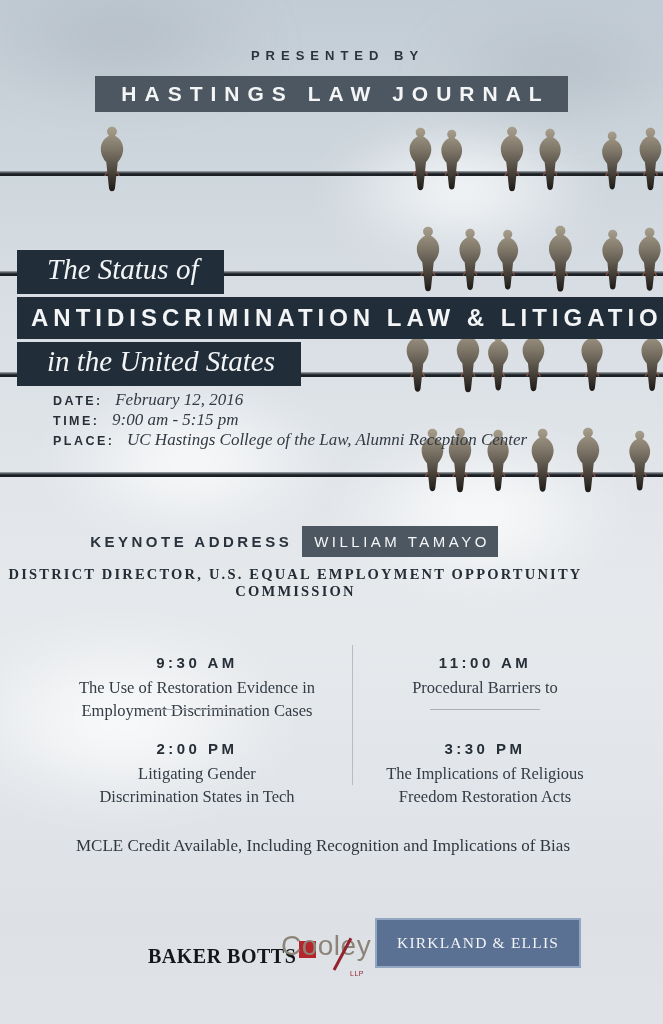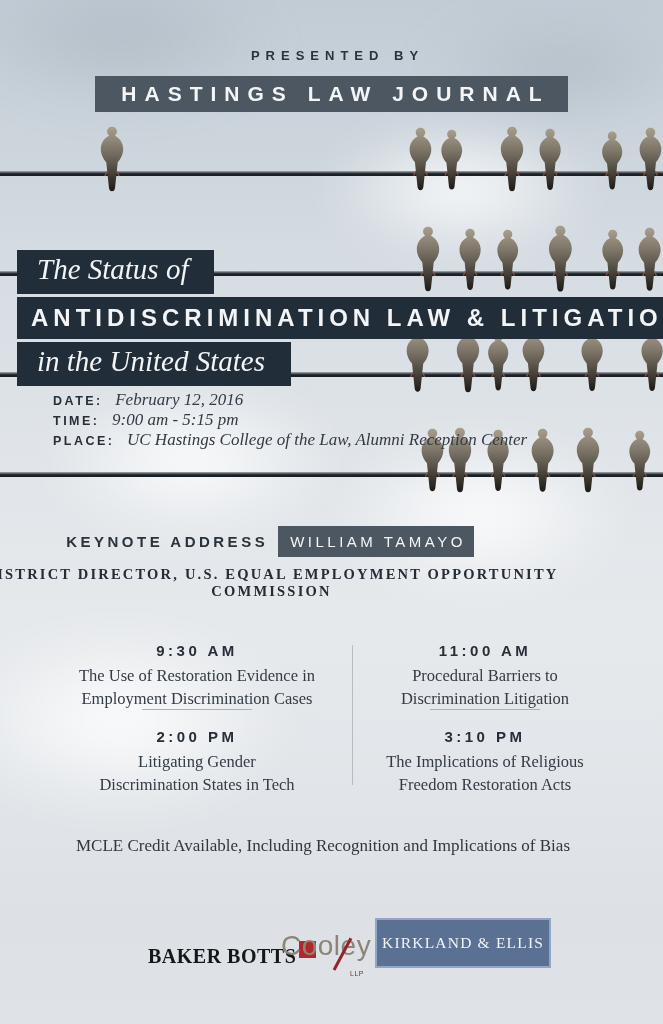--- a/index.html
+++ b/index.html
@@ -17,59 +17,59 @@
   .layer-content{position:absolute;inset:0;z-index:2;}
 
   .presented{position:absolute;top:48px;left:0;width:100%;text-align:center;
     font-size:13px;font-weight:bold;letter-spacing:6px;color:#2b333d;padding-left:6px;}
   .hastings-wrap{position:absolute;top:76px;left:0;width:100%;text-align:center;}
   .hastings-box{display:inline-block;background:#4d5761;color:#f4f5f6;
     font-size:21px;font-weight:bold;letter-spacing:8px;padding:6px 18px 6px 26px;}
 
   .titleblock{position:absolute;left:17px;top:250px;}
   .tb{background:#212e3a;color:#f3f4f5;width:max-content;}
-  .tb-serif{font-family:"Liberation Serif",serif;font-style:italic;font-size:29px;padding:3px 26px 8px 20px;}
+  .tb-serif{font-family:"Liberation Serif",serif;font-style:italic;font-size:29px;padding:3px 26px 8px 30px;}
   .tb1{margin-bottom:3px;}
   .tb2{font-family:"Liberation Sans",sans-serif;font-weight:bold;font-size:24px;letter-spacing:5px;
     padding:7px 10px 7px 14px;margin-bottom:3px;white-space:nowrap;}
 
   .details{position:absolute;left:25px;top:390px;}
   .detail-row{height:20px;line-height:20px;white-space:nowrap;padding-left:28px;}
   .detail-label{font-weight:bold;font-size:12.5px;letter-spacing:2.5px;color:#262e37;margin-right:8px;}
   .detail-value{font-family:"Liberation Serif",serif;font-style:italic;font-size:17px;color:#323a43;}
 
-  .keynote{position:absolute;left:0;top:526px;width:540px;text-align:center;}
+  .keynote{position:absolute;left:0;top:526px;width:540px;text-align:center;padding-left:24px;}
   .keynote-line1{display:flex;align-items:center;justify-content:center;gap:10px;}
   .keynote-label{font-weight:bold;font-size:15px;letter-spacing:3.5px;color:#2a323c;}
   .keynote-speaker{background:#4d5761;color:#f4f5f6;font-weight:normal;font-size:15px;
     letter-spacing:3.5px;padding:7px 8px 7px 12px;}
   .keynote-title{margin-top:9px;font-family:"Liberation Serif",serif;font-weight:600;
     font-size:14.5px;letter-spacing:2.2px;color:#242c35;width:663px;margin-left:-60px;}
 
-  .session{position:absolute;width:290px;text-align:center;}
+  .session{position:absolute;width:290px;text-align:center;margin-top:12px;}
   .session-time{font-weight:bold;font-size:15px;letter-spacing:3.5px;color:#262e38;margin-bottom:5px;}
   .session-line{font-family:"Liberation Serif",serif;font-size:16.5px;color:#333b45;line-height:23px;}
   .h-div{position:absolute;width:110px;height:1px;background:#aab0b6;}
   .v-div{position:absolute;left:352px;top:645px;width:1px;height:140px;background:#b6bcc1;}
 
   .mcle{position:absolute;top:836px;left:0;width:646px;text-align:center;
     font-family:"Liberation Serif",serif;font-size:17px;color:#2f3740;}
 
   .sponsors{position:absolute;top:912px;left:0;width:100%;height:70px;}
   .bakerbotts{position:absolute;left:148px;top:24px;display:flex;align-items:center;}
   .bb-text{font-family:"Liberation Serif",serif;font-weight:bold;font-size:20px;
     letter-spacing:.5px;color:#15161a;line-height:20px;margin-top:10px;}
   .bb-square{width:17px;height:17px;background:#b4262c;margin-left:3px;margin-top:-4px;}
   .cooley{position:absolute;left:281px;top:18px;width:80px;}
   .cooley-text{font-size:28px;color:#8d8478;letter-spacing:.5px;font-family:"Liberation Sans",sans-serif;}
   .cooley-slash{position:absolute;left:60px;top:6px;width:2.5px;height:36px;background:#93232e;
     transform:rotate(28deg);}
   .cooley-llp{position:absolute;left:69px;top:40px;font-size:7px;color:#93232e;letter-spacing:.5px;}
   .kirkland{position:absolute;left:375px;top:6px;background:#5b7193;border:2px solid #93a6c2;
-    padding:14px 5px;color:#f2f4f7;font-family:"Liberation Serif",serif;font-size:15.5px;
+    padding:14px 20px;color:#f2f4f7;font-family:"Liberation Serif",serif;font-size:15.5px;
     letter-spacing:1.2px;white-space:nowrap;}
 </style>
 </head>
 <body>
 
 <div class="poster">
 
   <div class="cloud cl-w" style="left:40px;top:380px;width:300px;height:160px;"></div>
   <div class="cloud cl-w" style="left:320px;top:120px;width:280px;height:140px;"></div>
   <div class="cloud cl-w" style="left:-60px;top:620px;width:360px;height:200px;"></div>
@@ -211,29 +211,28 @@
     </div>
 
     <div class="session" style="left:52px;top:642px;">
       <div class="session-time">9:30 AM</div>
       <div class="session-line">The Use of Restoration Evidence in</div>
       <div class="session-line">Employment Discrimination Cases</div>
     </div>
     <div class="session" style="left:340px;top:642px;">
       <div class="session-time">11:00 AM</div>
       <div class="session-line">Procedural Barriers to</div>
-      <div class="session-line">Discrimination Litigation</div>
     </div>
     <div class="session" style="left:52px;top:728px;">
       <div class="session-time">2:00 PM</div>
       <div class="session-line">Litigating Gender</div>
       <div class="session-line">Discrimination States in Tech</div>
     </div>
     <div class="session" style="left:340px;top:728px;">
-      <div class="session-time">3:10 PM</div>
+      <div class="session-time">3:30 PM</div>
       <div class="session-line">The Implications of Religious</div>
       <div class="session-line">Freedom Restoration Acts</div>
     </div>
     <div class="h-div" style="left:142px;top:709px;"></div>
     <div class="h-div" style="left:430px;top:709px;"></div>
     <div class="v-div"></div>
 
     <div class="mcle">MCLE Credit Available, Including Recognition and Implications of Bias</div>
 
     <div class="sponsors">

